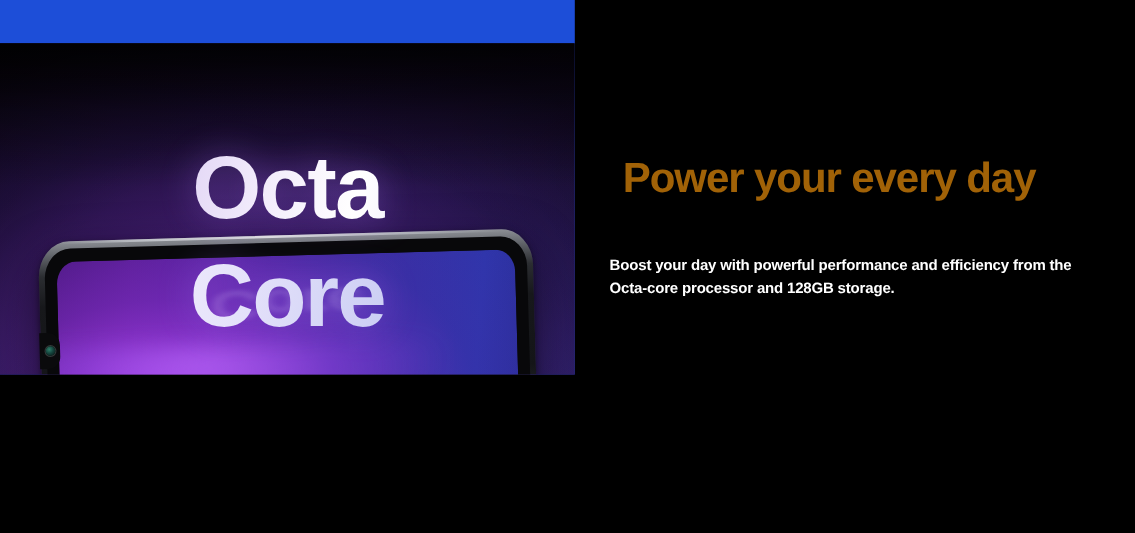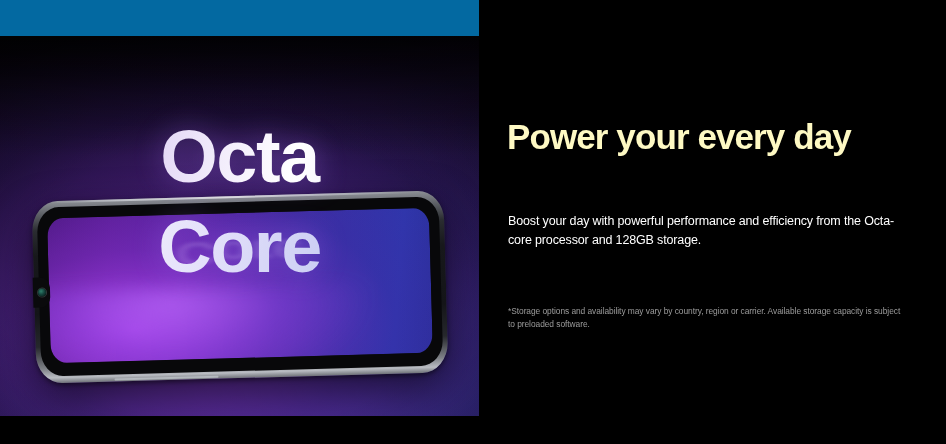--- a/index.html
+++ b/index.html
@@ -21,22 +21,22 @@
     height: 444px;
     background: #000000;
   }
 
   
   .hero-panel {
     position: absolute;
     left: 0;
     top: 0;
     width: 479px;
-    height: 416px;
-    background: #0369a1;
+    height: 312px;
+    background: #1d4ed8;
     overflow: hidden;
   }
 
   
   .hero-art {
     position: absolute;
     left: 0;
     top: 36px;
     width: 479px;
     height: 408px;
@@ -273,39 +273,39 @@
     left: 507px;
     top: 0;
     width: 420px;
     height: 444px;
   }
   .headline {
     position: absolute;
     top: 117px;
     left: 0;
     width: 400px;
-    margin: 0;
-    color: #fef9c3;
+    margin: 12px;
+    color: #a16207;
     font-family: "Liberation Sans", sans-serif;
     font-weight: 700;
     font-size: 35px;
     line-height: 1.17;
     letter-spacing: -0.9px;
   }
   .headline span { display: block; }
 
   .subcopy {
     position: absolute;
     top: 212px;
     left: 1px;
     width: 392px;
     margin: 0;
     color: #ffffff;
     font-family: "Liberation Sans", sans-serif;
-    font-weight: 400;
+    font-weight: 700;
     font-size: 12.5px;
     line-height: 1.48;
     letter-spacing: -0.15px;
   }
   .disclaimer {
     position: absolute;
     top: 305px;
     left: 1px;
     width: 398px;
     margin: 0;
@@ -349,16 +349,15 @@
     </div>
   </div>
 
   <div class="copy">
     <h2 class="headline">
       <span>Power your every day</span>
     </h2>
 
     <p class="subcopy">Boost your day with powerful performance and efficiency from the Octa-core processor and 128GB storage.</p>
 
-    <p class="disclaimer">*Storage options and availability may vary by country, region or carrier. Available storage capacity is subject to preloaded software.</p>
   </div>
 
 </div>
 
 </body></html>

